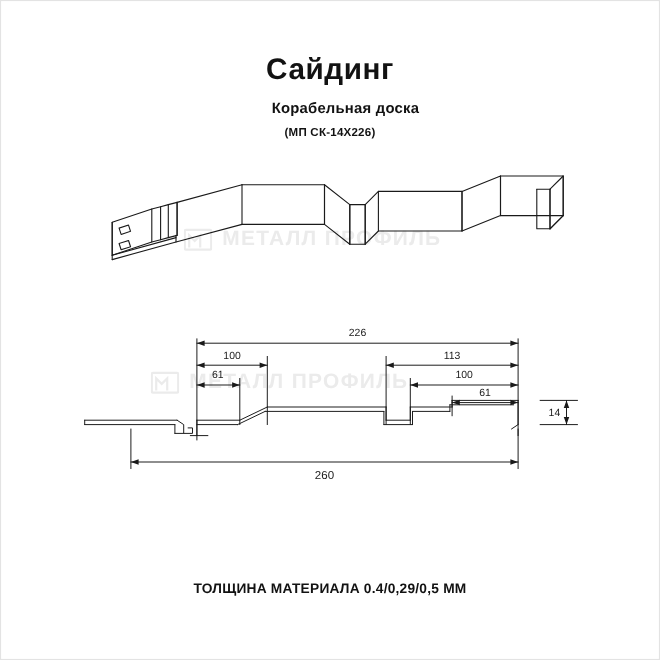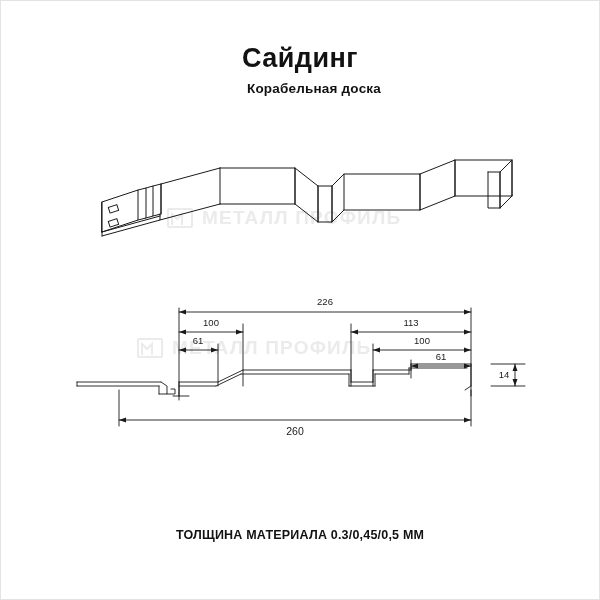--- a/index.html
+++ b/index.html
@@ -36,21 +36,21 @@
     top: 36px;
     width: 600px;
     text-align: center;
   }
   .title {
     font-size: 27px;
     font-weight: bold;
     letter-spacing: 0.5px;
     color: #121212;
     line-height: 1.15;
-    margin: 7px;
+    margin: 12px;
   }
   .subtitle {
     font-size: 13.5px;
     font-weight: bold;
     color: #121212;
     letter-spacing: 0.2px;
     padding-left: 28px;
   }
   .code {
     font-size: 10.5px;
@@ -111,20 +111,21 @@
 </head>
 <body>
 
 <div class="page">
 
   <div class="border-frame"></div>
 
   <div class="header">
     <div class="title">Сайдинг</div>
     <div class="subtitle">Корабельная доска</div>
+    <div class="code">(МП СК-14Х226)</div>
   </div>
 
   <div class="watermark wm-1">
     <span class="wm-logo">
       <svg viewBox="0 0 26 26" width="26" height="26" aria-hidden="true">
         <rect x="1" y="4" width="24" height="18" rx="1" fill="none" stroke="#ebebeb" stroke-width="2"></rect>
         <path d="M5 20 L5 9 L10 14 L15 9 L15 20" fill="none" stroke="#ebebeb" stroke-width="2"></path>
       </svg>
     </span>
     <span>МЕТАЛЛ ПРОФИЛЬ</span>
@@ -276,16 +277,16 @@
         <text x="135" y="54">61</text>
         <text x="359" y="54">100</text>
         <text x="378" y="70">61</text>
         <text x="441" y="88">14</text>
         <text x="232" y="145" font-size="10.5">260</text>
       </g>
     </svg>
   </div>
 
   <div class="footer">
-    <div class="footer-text">ТОЛЩИНА МАТЕРИАЛА 0.3/0,45/0,5 ММ</div>
+    <div class="footer-text">ТОЛЩИНА МАТЕРИАЛА 0.4/0,29/0,5 ММ</div>
   </div>
 
 </div>
 
 </body></html>

